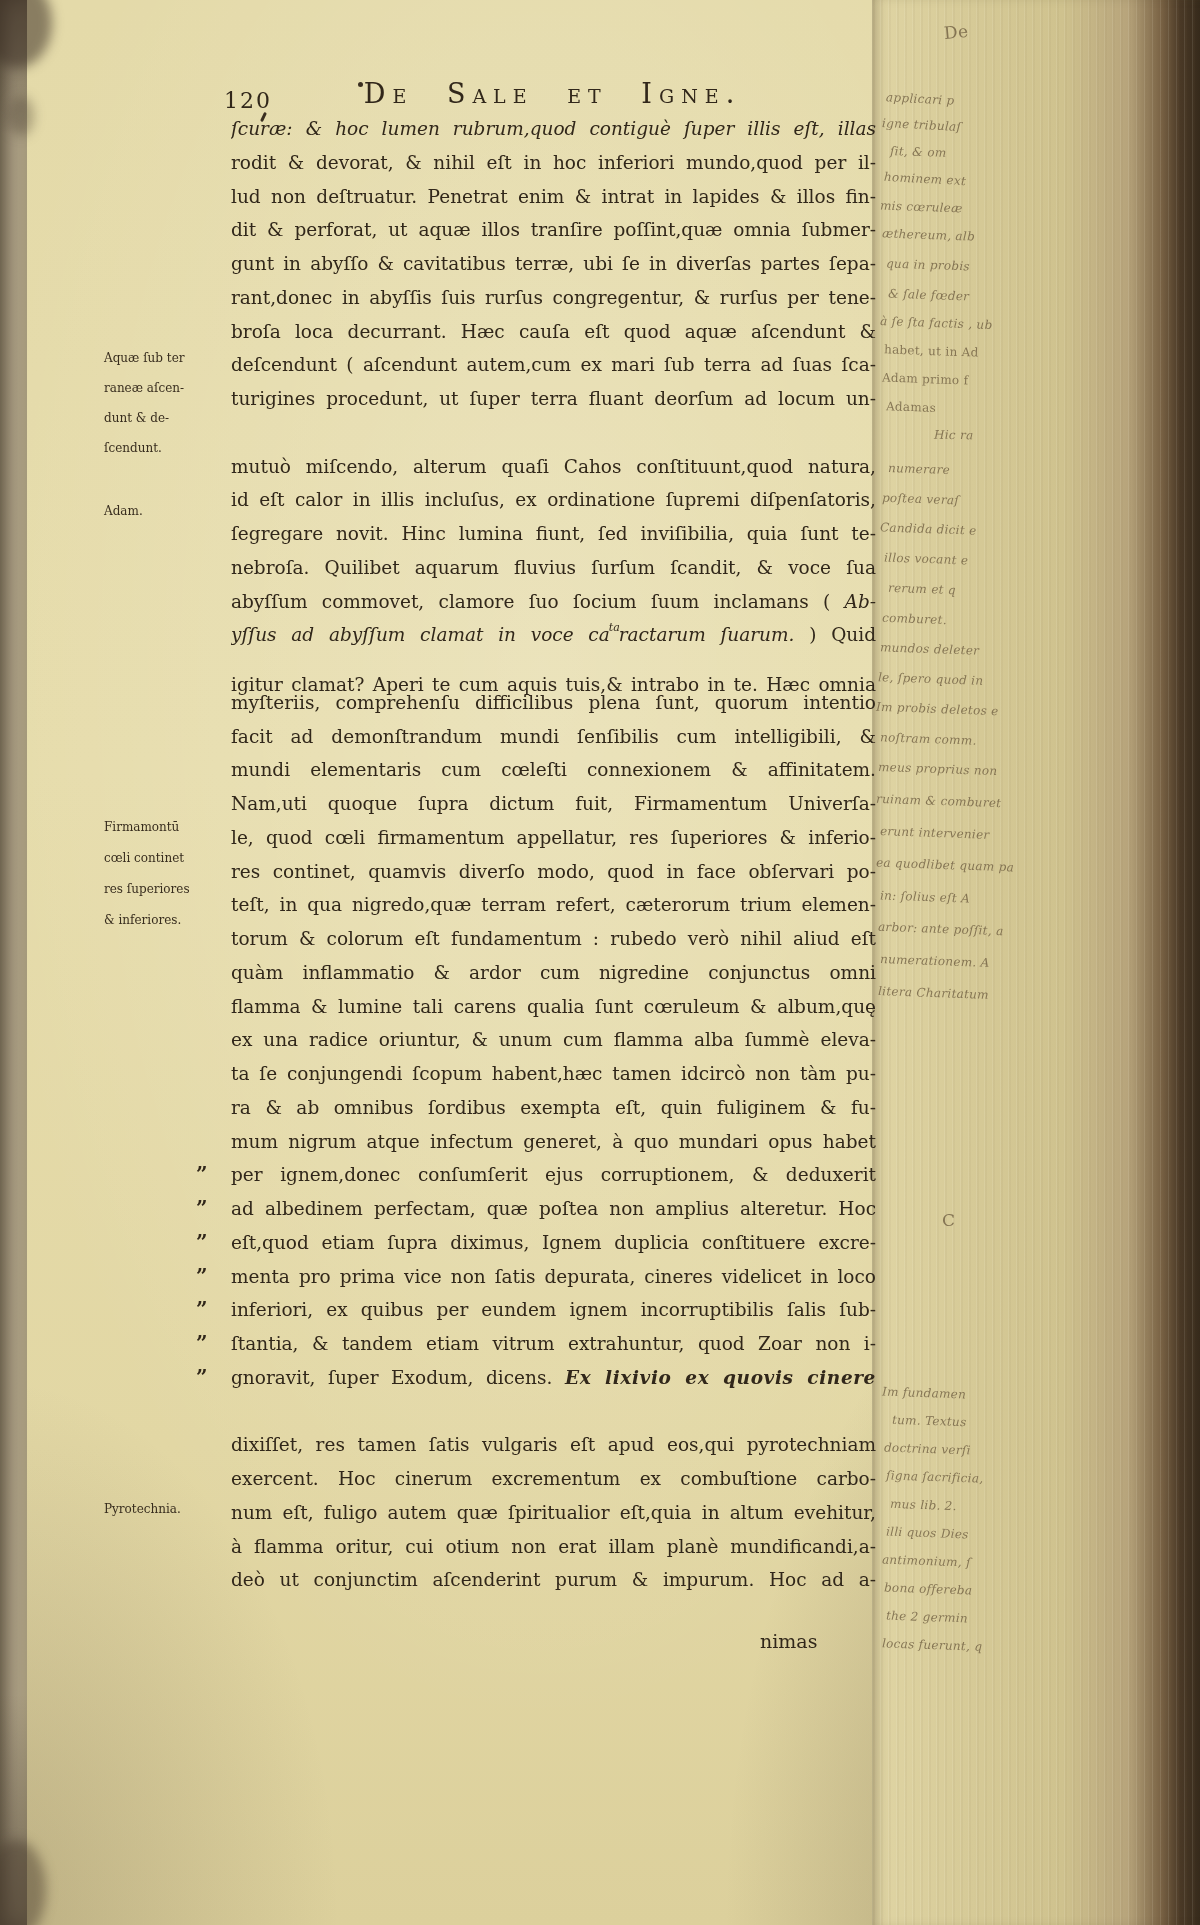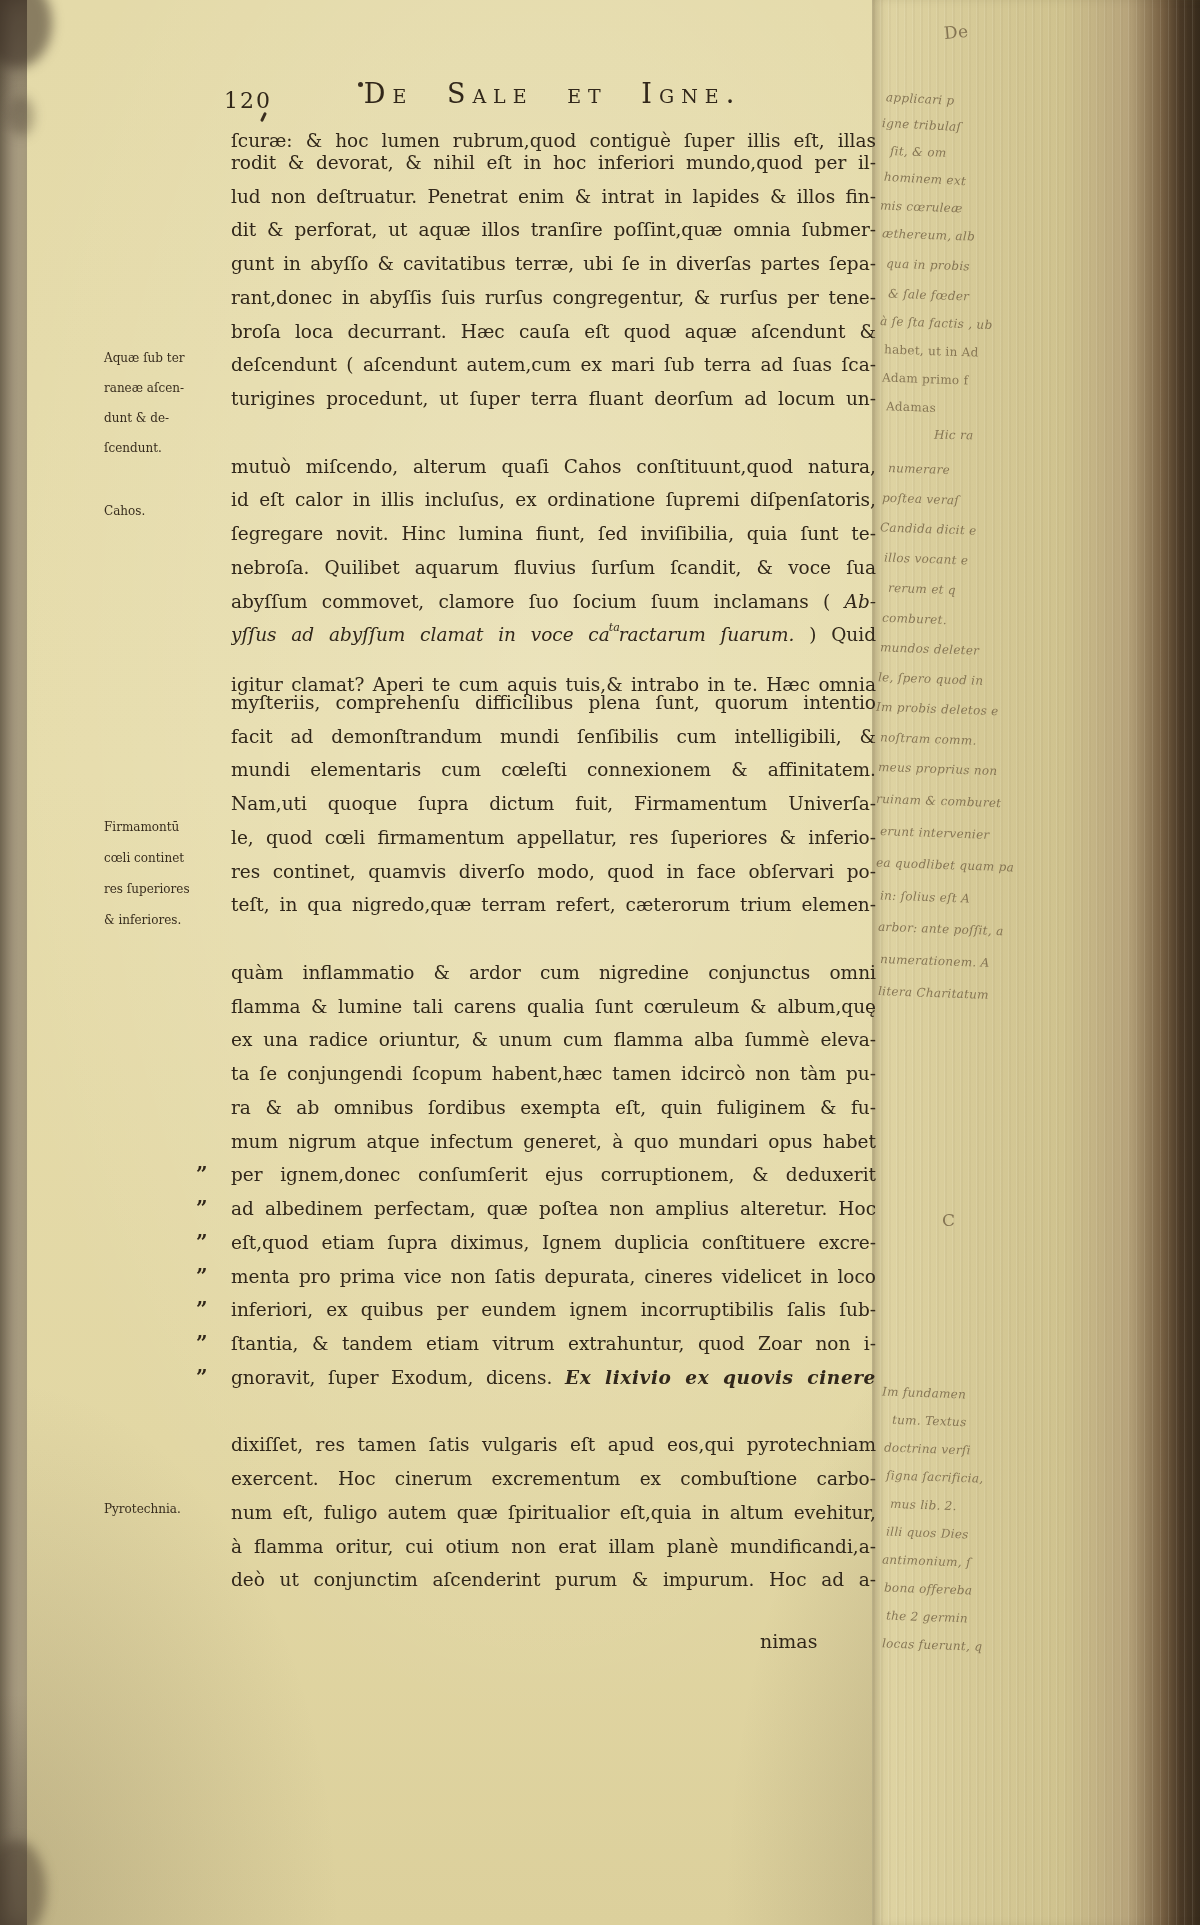--- a/index.html
+++ b/index.html
@@ -102,21 +102,21 @@
       <div class="frag it" style="top: 1610px; left: 14px; font-size: 12px; transform: rotate(2deg);">the 2 germin</div>
       <div class="frag it" style="top: 1638px; left: 10px; font-size: 12px; transform: rotate(2deg);">locas fuerunt, q</div>
     </div>
 
   <div class="pagenum">120</div>
   <div class="title">De Sale et Igne.</div>
   <div class="speck" style="left:358px;top:82px;width:5px;height:5px;"></div>
   <div class="speck" style="left:262px;top:112px;width:3px;height:10px;transform:rotate(25deg);border-radius:2px;"></div>
 
   <div class="text-block">
-      <div class="line" style="top: 12px;"><span>ſcuræ: &amp; hoc lumen rubrum,quod contiguè ſuper illis eſt, illas</span></div>
+      <div class="line" style="top: 0px; font-style: italic;"><span>ſcuræ: &amp; hoc lumen rubrum,quod contiguè ſuper illis eſt, illas</span></div>
       <div class="line" style="top: 33.75px;"><span>rodit &amp; devorat, &amp; nihil eſt in hoc inferiori mundo,quod per il-</span></div>
       <div class="line" style="top: 67.5px;"><span>lud non deſtruatur.  Penetrat enim &amp; intrat in lapides &amp; illos fin-</span></div>
       <div class="line" style="top: 101.25px;"><span>dit &amp; perforat, ut aquæ illos tranſire poſſint,quæ omnia ſubmer-</span></div>
       <div class="line" style="top: 135px;"><span>gunt in abyſſo &amp; cavitatibus terræ, ubi ſe in diverſas partes ſepa-</span></div>
       <div class="line" style="top: 168.75px;"><span>rant,donec in abyſſis ſuis rurſus congregentur, &amp; rurſus per tene-</span></div>
       <div class="line" style="top: 202.5px;"><span>broſa loca decurrant.   Hæc cauſa eſt quod aquæ aſcendunt &amp;</span></div>
       <div class="line" style="top: 236.25px;"><span>deſcendunt ( aſcendunt autem,cum ex mari ſub terra ad ſuas ſca-</span></div>
       <div class="line" style="top: 270px;"><span>turigines procedunt, ut ſuper terra fluant deorſum ad locum un-</span></div>
       <div class="line" style="top: 337.5px;"><span>mutuò miſcendo, alterum quaſi Cahos conſtituunt,quod natura,</span></div>
       <div class="line" style="top: 371.25px;"><span>id eſt calor in illis incluſus, ex ordinatione ſupremi diſpenſatoris,</span></div>
@@ -125,20 +125,21 @@
       <div class="line" style="top: 472.5px;"><span>abyſſum commovet, clamore ſuo ſocium ſuum inclamans ( </span><span class="it">Ab-</span></div>
       <div class="line" style="top: 506.25px;"><span class="it">yſſus ad abyſſum clamat in voce ca</span><span class="it sup">ta</span><span class="it">ractarum ſuarum.</span><span> ) Quid</span></div>
       <div class="line" style="top: 556px;"><span>igitur clamat? Aperi te cum aquis tuis,&amp; intrabo in te. Hæc omnia</span></div>
       <div class="line" style="top: 573.75px;"><span>myſteriis, comprehenſu difficilibus plena ſunt, quorum intentio</span></div>
       <div class="line" style="top: 607.5px;"><span>facit ad demonſtrandum mundi ſenſibilis cum intelligibili, &amp;</span></div>
       <div class="line" style="top: 641.25px;"><span>mundi elementaris cum cœleſti connexionem &amp; affinitatem.</span></div>
       <div class="line" style="top: 675px;"><span>Nam,uti quoque ſupra dictum fuit, Firmamentum Univerſa-</span></div>
       <div class="line" style="top: 708.75px;"><span>le, quod cœli firmamentum appellatur, res ſuperiores &amp; inferio-</span></div>
       <div class="line" style="top: 742.5px;"><span>res continet, quamvis diverſo modo, quod in face obſervari po-</span></div>
       <div class="line" style="top: 776.25px;"><span>teſt, in qua nigredo,quæ terram refert, cæterorum trium elemen-</span></div>
+      <div class="line" style="top: 810px;"><span>torum &amp; colorum eſt fundamentum : rubedo verò nihil aliud eſt</span></div>
       <div class="line" style="top: 843.75px;"><span>quàm inflammatio &amp; ardor cum nigredine conjunctus omni</span></div>
       <div class="line" style="top: 877.5px;"><span>flamma &amp; lumine tali carens qualia ſunt cœruleum &amp; album,quę</span></div>
       <div class="line" style="top: 911.25px;"><span>ex una radice oriuntur, &amp; unum cum flamma alba ſummè eleva-</span></div>
       <div class="line" style="top: 945px;"><span>ta ſe conjungendi ſcopum habent,hæc tamen idcircò non tàm pu-</span></div>
       <div class="line" style="top: 978.75px;"><span>ra &amp; ab omnibus ſordibus exempta eſt, quin fuliginem &amp; fu-</span></div>
       <div class="line" style="top: 1012.5px;"><span>mum nigrum atque infectum generet, à quo mundari opus habet</span></div>
       <div class="line" style="top: 1046.25px;"><span>per ignem,donec conſumſerit ejus corruptionem, &amp; deduxerit</span></div>
       <div class="line" style="top: 1080px;"><span>ad albedinem perfectam, quæ poſtea non amplius alteretur. Hoc</span></div>
       <div class="line" style="top: 1113.75px;"><span>eſt,quod etiam ſupra diximus, Ignem duplicia conſtituere excre-</span></div>
       <div class="line" style="top: 1147.5px;"><span>menta pro prima vice non ſatis depurata, cineres videlicet in loco</span></div>
@@ -161,21 +162,21 @@
     <div class="qmark" style="top: 1297.25px;">”</div>
     <div class="qmark" style="top: 1331px;">”</div>
     <div class="qmark" style="top: 1364.75px;">”</div>
     <div class="mnote" style="top: 343px; line-height: 30px;">
       <div class="mnl">Aquæ ſub ter</div>
       <div class="mnl">raneæ aſcen-</div>
       <div class="mnl">dunt &amp; de-</div>
       <div class="mnl">ſcendunt.</div>
     </div>
     <div class="mnote" style="top: 496px; line-height: 30px;">
-      <div class="mnl">Cahos.</div>
+      <div class="mnl">Adam.</div>
     </div>
     <div class="mnote" style="top: 812px; line-height: 31px;">
       <div class="mnl">Firmamontū</div>
       <div class="mnl">cœli continet</div>
       <div class="mnl">res ſuperiores</div>
       <div class="mnl">&amp; inferiores.</div>
     </div>
     <div class="mnote" style="top: 1494px; line-height: 30px;">
       <div class="mnl">Pyrotechnia.</div>
     </div>

